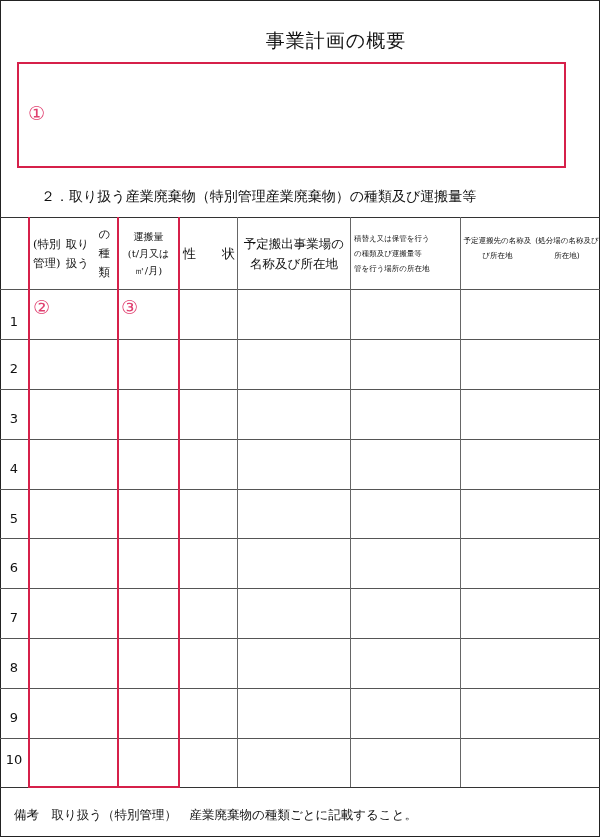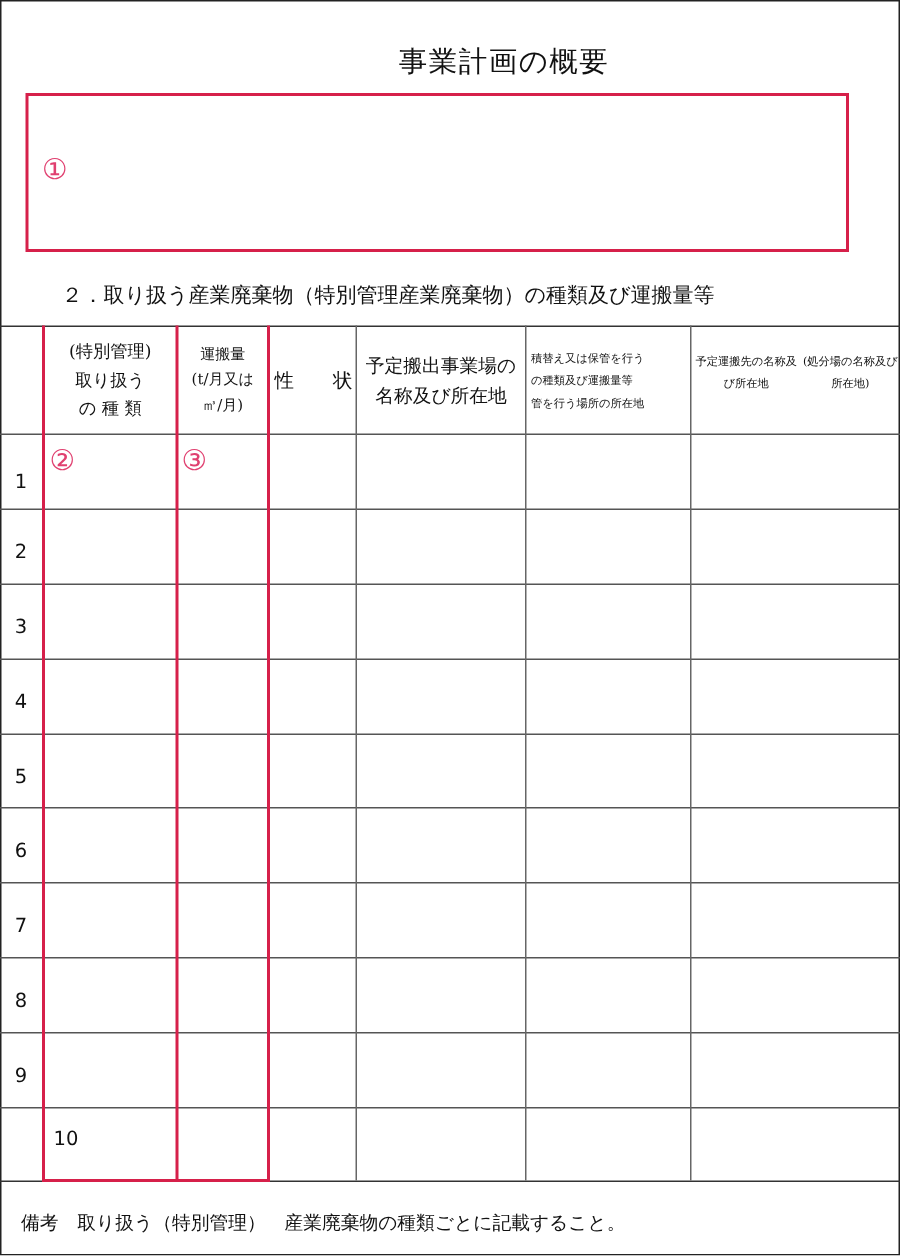--- a/index.html
+++ b/index.html
@@ -50,21 +50,21 @@
   <div class="grid-line-v" style="left:237px;top:217px;height:570px;"></div>
   <div class="grid-line-v" style="left:350px;top:217px;height:570px;"></div>
   <div class="grid-line-v" style="left:460px;top:217px;height:570px;"></div>
 
   <div class="red-v" style="left:28px;top:217px;height:571px;"></div>
   <div class="red-v" style="left:117px;top:217px;height:571px;"></div>
   <div class="red-v" style="left:178px;top:217px;height:571px;"></div>
   <div class="red-h" style="left:28px;top:786px;width:152px;"></div>
 </div>
 
-<div class="hcell" style="left:30px;top:218px;width:87px;height:71px;flex-direction:column;font-size:11.5px;line-height:19px;">
+<div class="hcell" style="left:30px;top:218px;width:87px;height:71px;font-size:11.5px;line-height:19px;">
   <span>(特別管理)</span>
   <span>取り扱う</span>
   <span>の 種 類</span>
 </div>
 <div class="hcell" style="left:119px;top:218px;width:59px;height:71px;flex-direction:column;font-size:10px;line-height:17px;">
   <span>運搬量</span>
   <span>(t/月又は</span>
   <span>㎥/月)</span>
 </div>
 <div class="hcell" style="left:181px;top:218px;width:56px;height:71px;font-size:13px;white-space:pre;">性　　状</div>
@@ -84,18 +84,18 @@
 
 <div class="rownum" style="top:290px;height:63px;">1</div>
 <div class="rownum" style="top:340px;height:56px;">2</div>
 <div class="rownum" style="top:390px;height:56px;">3</div>
 <div class="rownum" style="top:440px;height:56px;">4</div>
 <div class="rownum" style="top:490px;height:56px;">5</div>
 <div class="rownum" style="top:539px;height:56px;">6</div>
 <div class="rownum" style="top:589px;height:56px;">7</div>
 <div class="rownum" style="top:639px;height:56px;">8</div>
 <div class="rownum" style="top:689px;height:56px;">9</div>
-<div class="rownum" style="top:739px;height:40px;padding-left:30px;">10</div>
+<div class="rownum" style="top:739px;height:40px;">10</div>
 
 <div class="marker" style="left:33px;top:296px;">②</div>
 <div class="marker" style="left:121px;top:296px;">③</div>
 
 <div class="footer">備考　取り扱う（特別管理）　産業廃棄物の種類ごとに記載すること。</div>
 
 </body></html>

